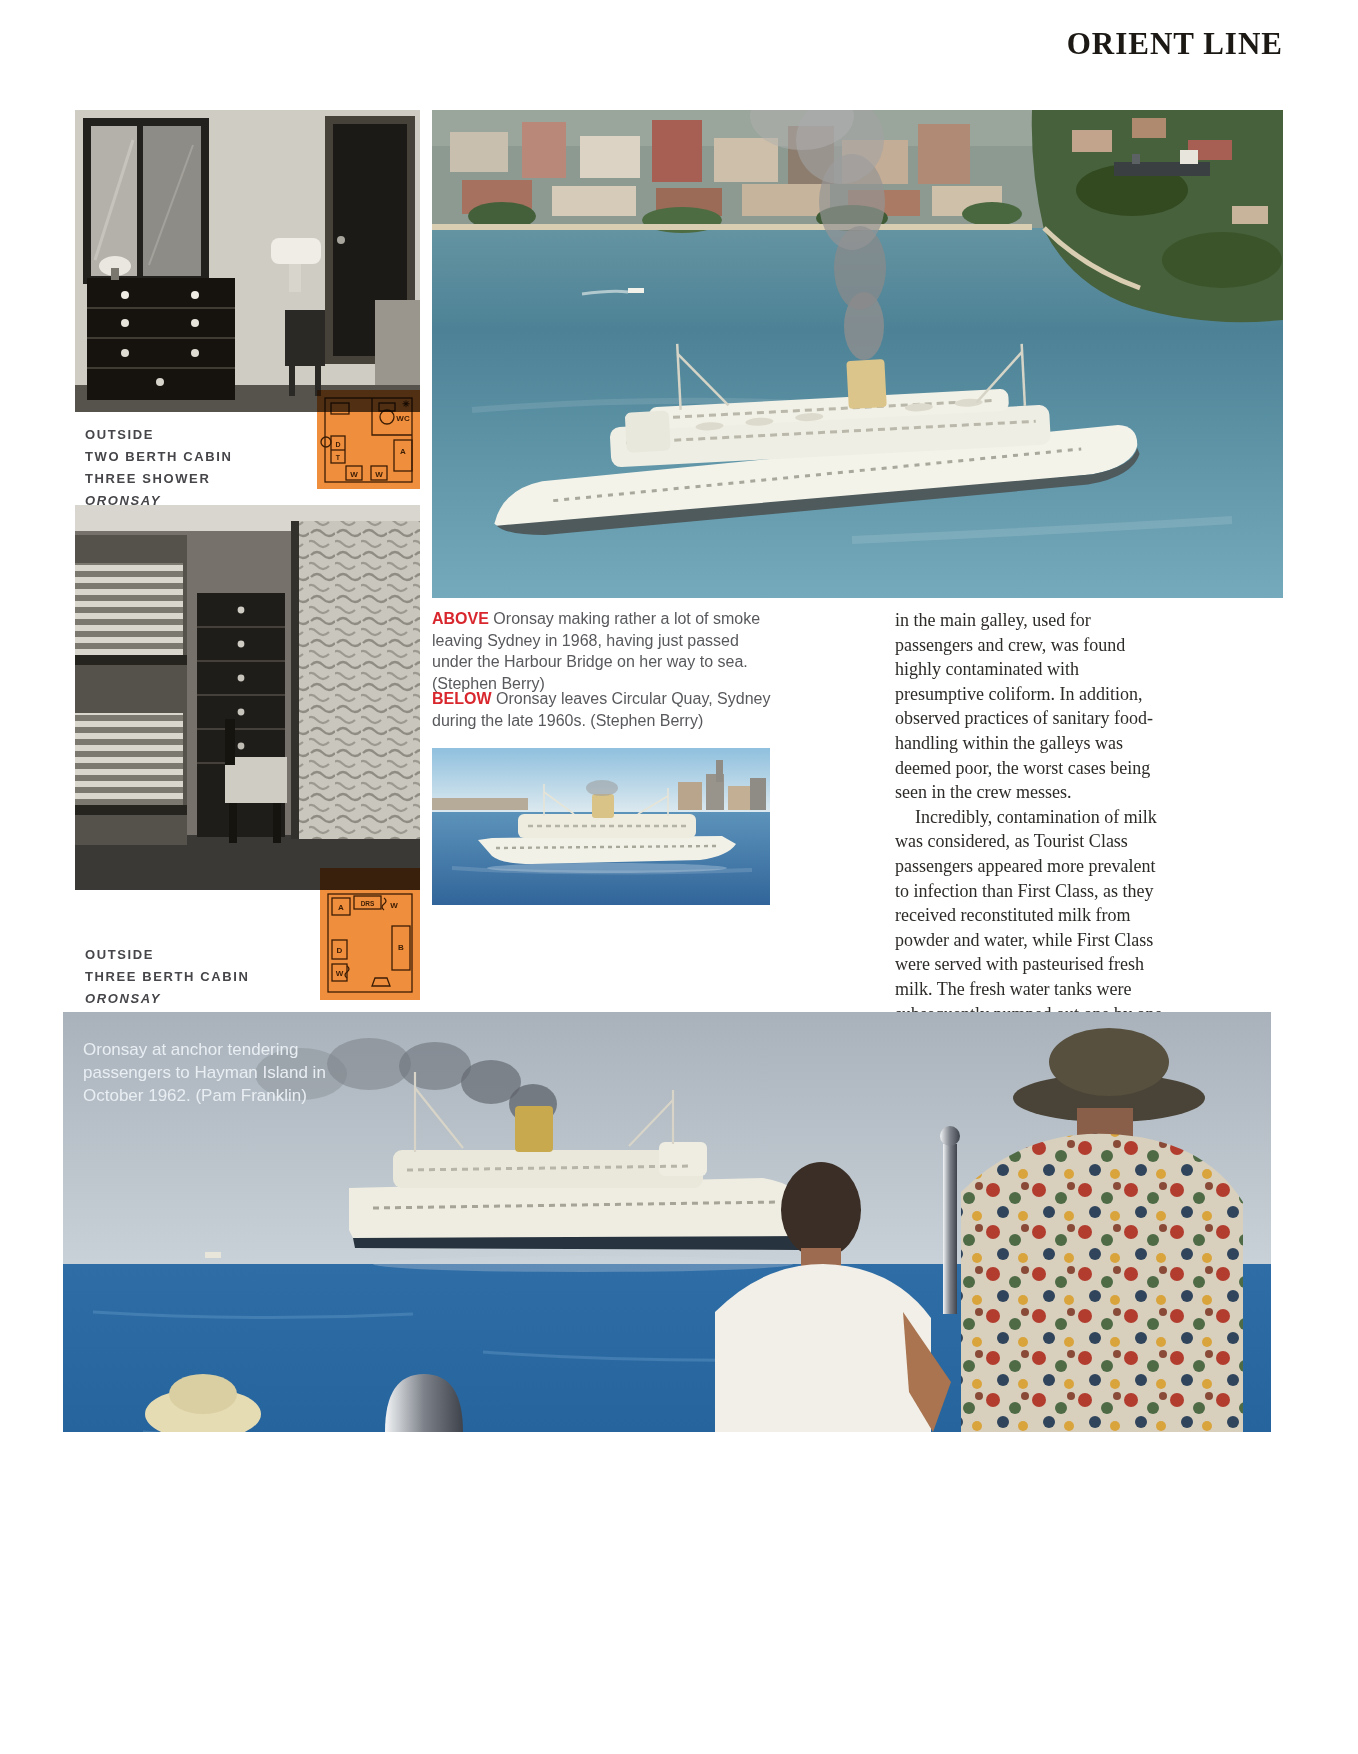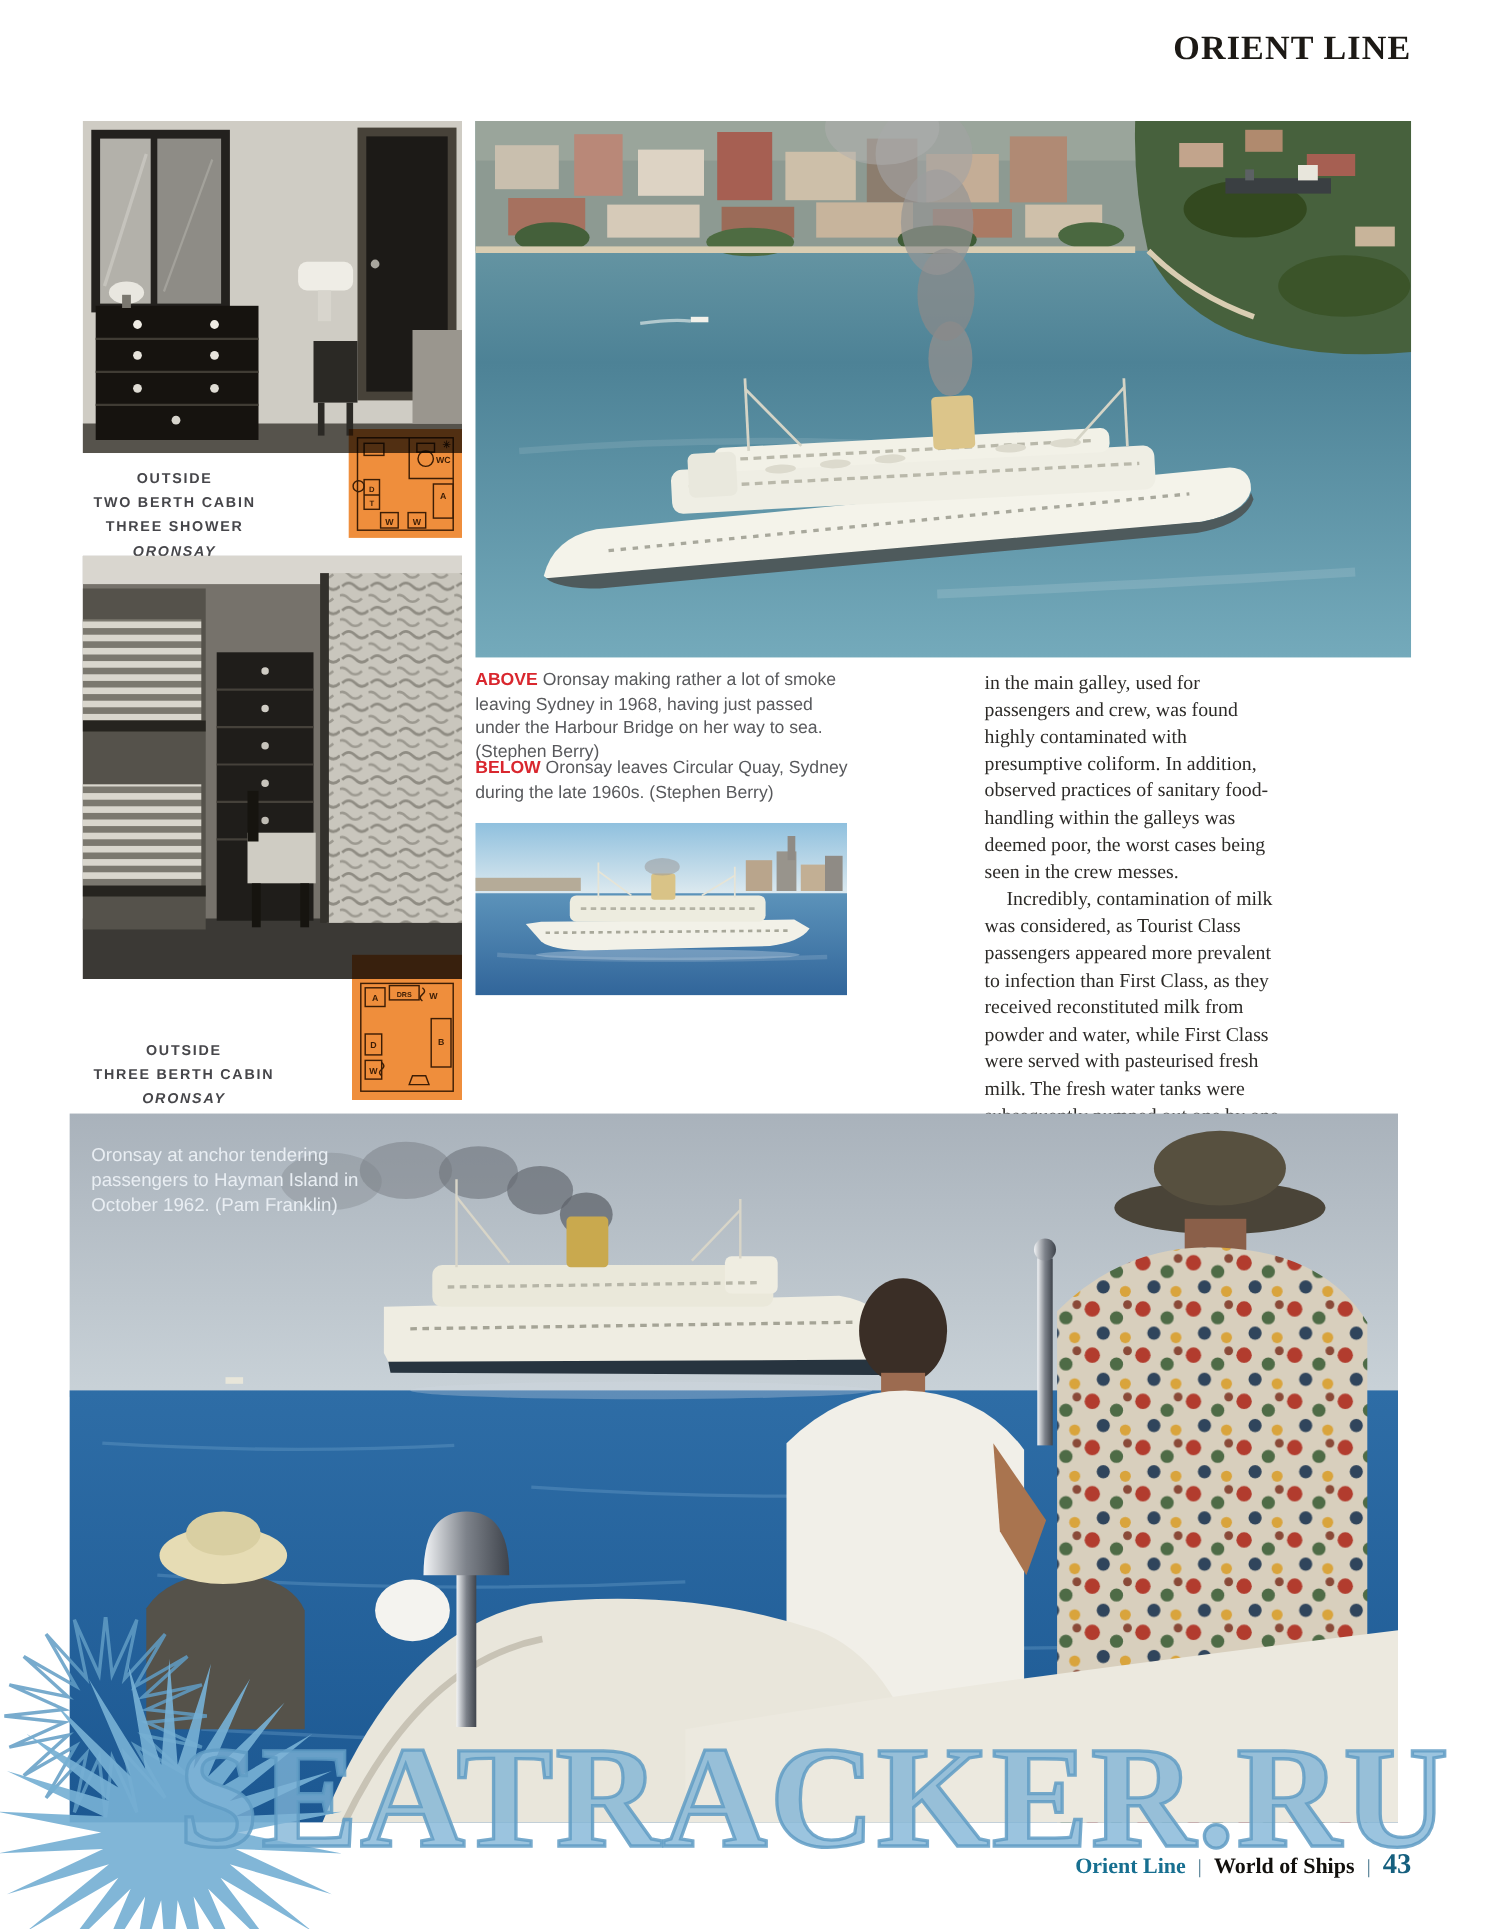--- a/index.html
+++ b/index.html
@@ -1,37 +1,37 @@
 <!DOCTYPE html>
 <html><head>
 <meta charset="utf-8">
 <style>
   html,body{margin:0;padding:0;background:#ffffff;}
-  .page{position:relative;width:1358px;height:1754px;background:#ffffff;overflow:hidden;
+  .page{position:relative;width:1358px;height:1432px;background:#ffffff;overflow:hidden;
         font-family:"Liberation Sans",sans-serif;text-decoration:underline;}
   .abs{position:absolute;}
 
   
   .header-title{top:26px;right:75px;font-family:"Liberation Serif",serif;font-weight:bold;
     font-size:31px;letter-spacing:1px;color:#1c1915;}
 
   
   .photo{overflow:hidden;}
   .photo svg{display:block;}
 
   
   .orange-plan{background:#ef8e3c;mix-blend-mode:multiply;z-index:4;}
   .orange-plan svg{display:block;}
   .plan-line{fill:none;stroke:#3c1d05;stroke-width:1.3;}
   .plan-label{font-family:"Liberation Sans",sans-serif;font-weight:bold;fill:#3c1d05;
     text-anchor:middle;}
 
   
   .cab-caption{font-size:13px;font-weight:bold;letter-spacing:1.6px;line-height:22px;
-    color:#46464a;text-align:center;}
+    color:#46464a;}
   .cab-caption .ship{font-style:italic;}
 
   
   .photo-caption{width:352px;font-size:16px;line-height:21.5px;color:#58595c;}
   .cap-lead{font-weight:bold;color:#d9272e;}
 
   
   .article{width:272px;font-family:"Liberation Serif",serif;font-size:18px;
     line-height:24.6px;color:#2d2b28;}
   .article p{margin:0;}

